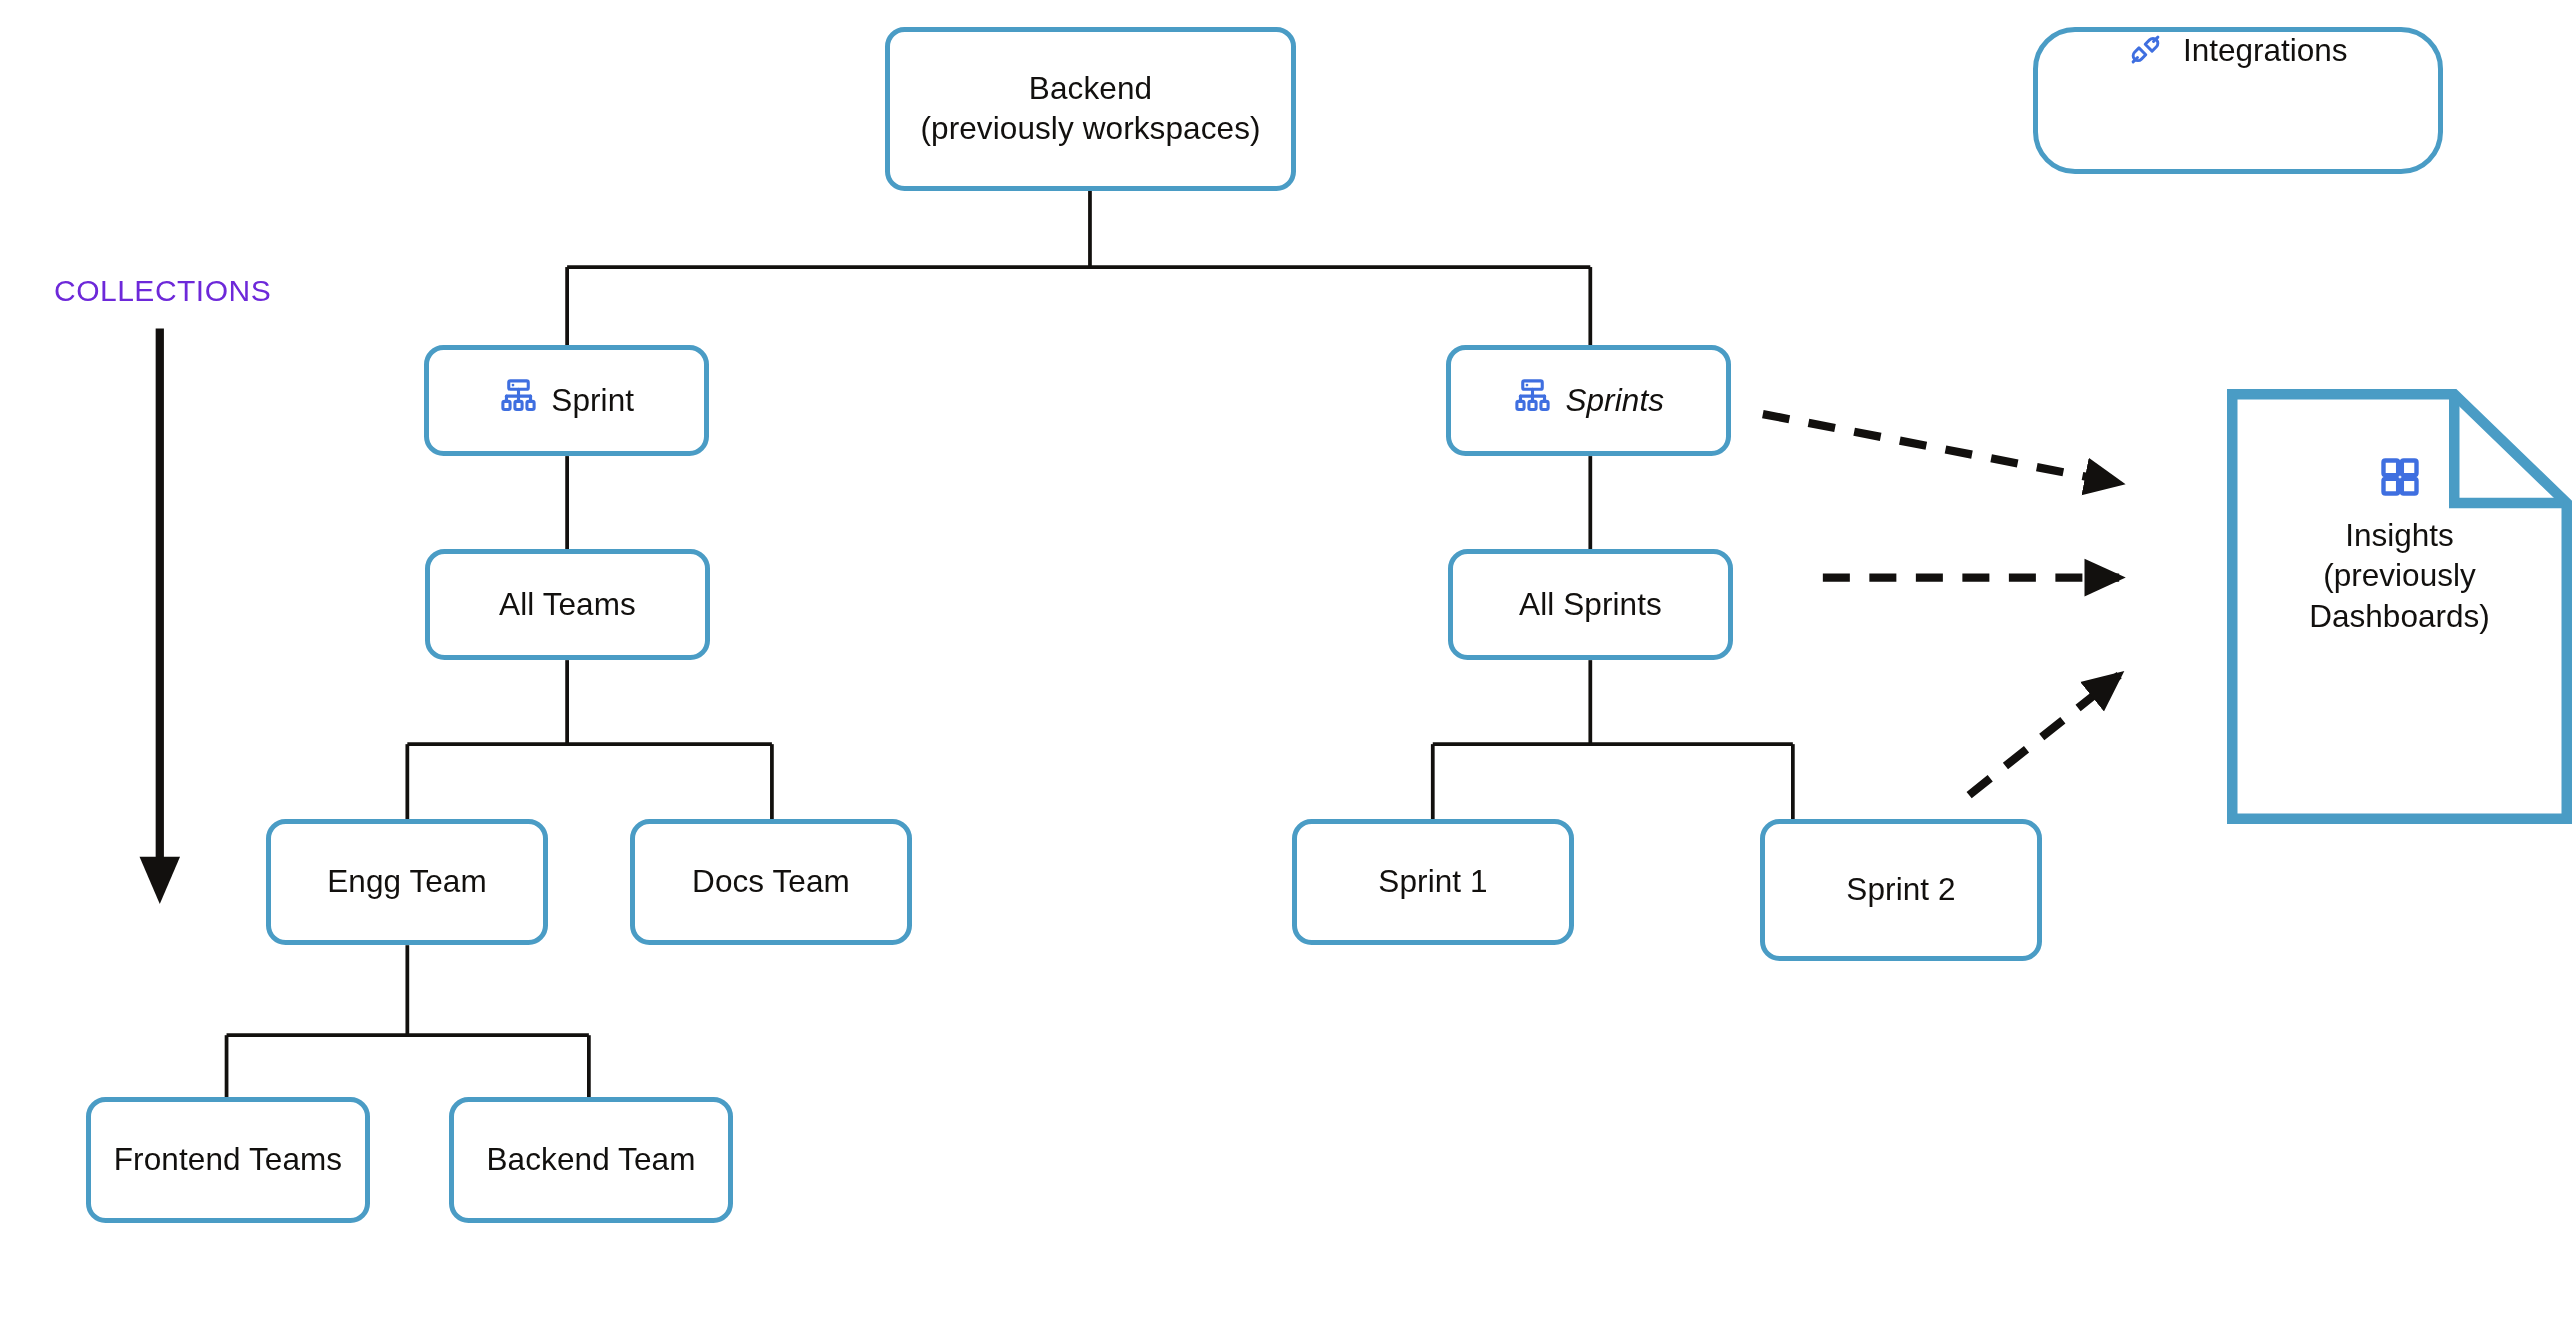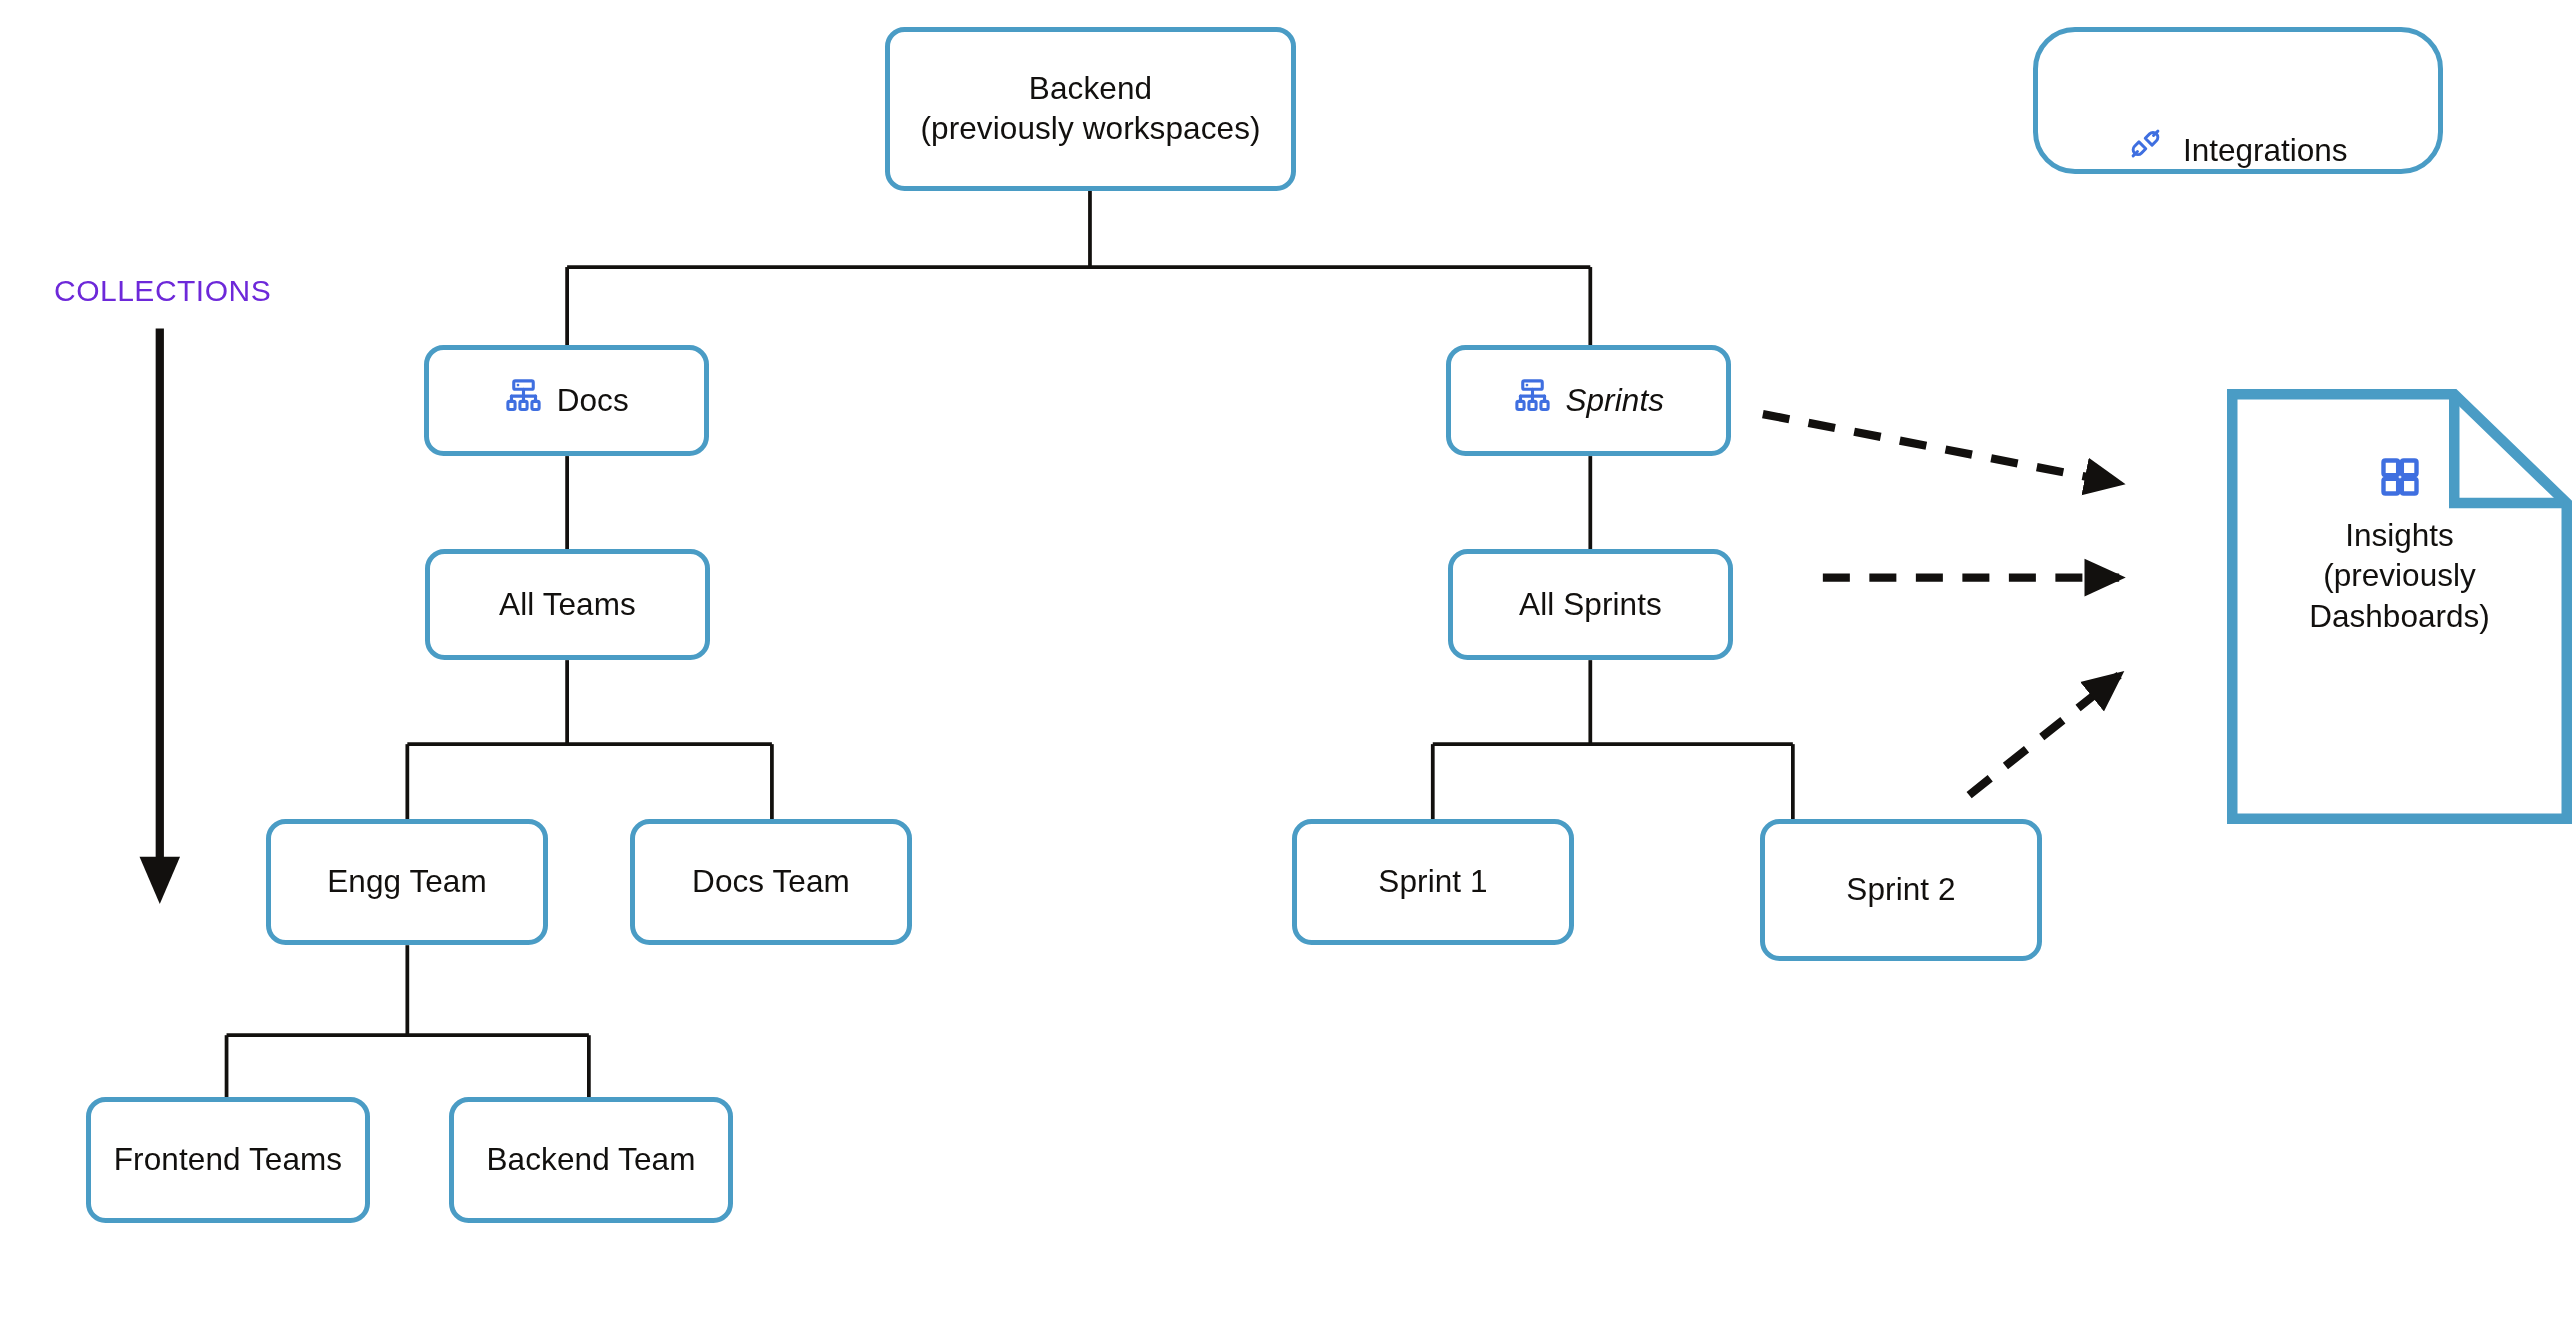--- a/index.html
+++ b/index.html
@@ -51,21 +51,21 @@
 
   
   .pill {
     position: absolute;
     z-index: 3;
     box-sizing: border-box;
     background: #ffffff;
     border: 5.3px solid #4a9cc5;
     border-radius: 42px;
     display: flex;
-    align-items: flex-end;
+    align-items: flex-start;
     justify-content: center;
     gap: 19.5px;
     color: #12100e;
     font-size: 31.5px;
   }
 
   
   .caption {
     position: absolute;
     z-index: 3;
@@ -187,21 +187,21 @@
         <rect x="6" y="3" width="12" height="5.2" rx="1"></rect>
         <circle cx="8.6" cy="5.6" r=".85" fill="#3f6fe0" stroke="none"></circle>
         <path d="M12 8.2 V12.4"></path>
         <path d="M4.6 12.4 H19.4"></path>
         <path d="M4.6 12.4 V15.6 M12 12.4 V15.6 M19.4 12.4 V15.6"></path>
         <rect x="2.4" y="15.6" width="4.4" height="5" rx="1"></rect>
         <rect x="9.8" y="15.6" width="4.4" height="5" rx="1"></rect>
         <rect x="17.2" y="15.6" width="4.4" height="5" rx="1"></rect>
       </svg>
     </span>
-    <span class="node-label">Docs</span>
+    <span class="node-label">Sprint</span>
   </div>
 
   <div class="node with-icon" style="left:1446px; top:345px; width:285px; height:111px;font-style:italic;">
     <span class="icon">
       <svg width="39" height="39" viewBox="0 0 24 24" fill="none" stroke="#3f6fe0" stroke-width="1.9" stroke-linecap="round" stroke-linejoin="round">
         <rect x="6" y="3" width="12" height="5.2" rx="1"></rect>
         <circle cx="8.6" cy="5.6" r=".85" fill="#3f6fe0" stroke="none"></circle>
         <path d="M12 8.2 V12.4"></path>
         <path d="M4.6 12.4 H19.4"></path>
         <path d="M4.6 12.4 V15.6 M12 12.4 V15.6 M19.4 12.4 V15.6"></path>

